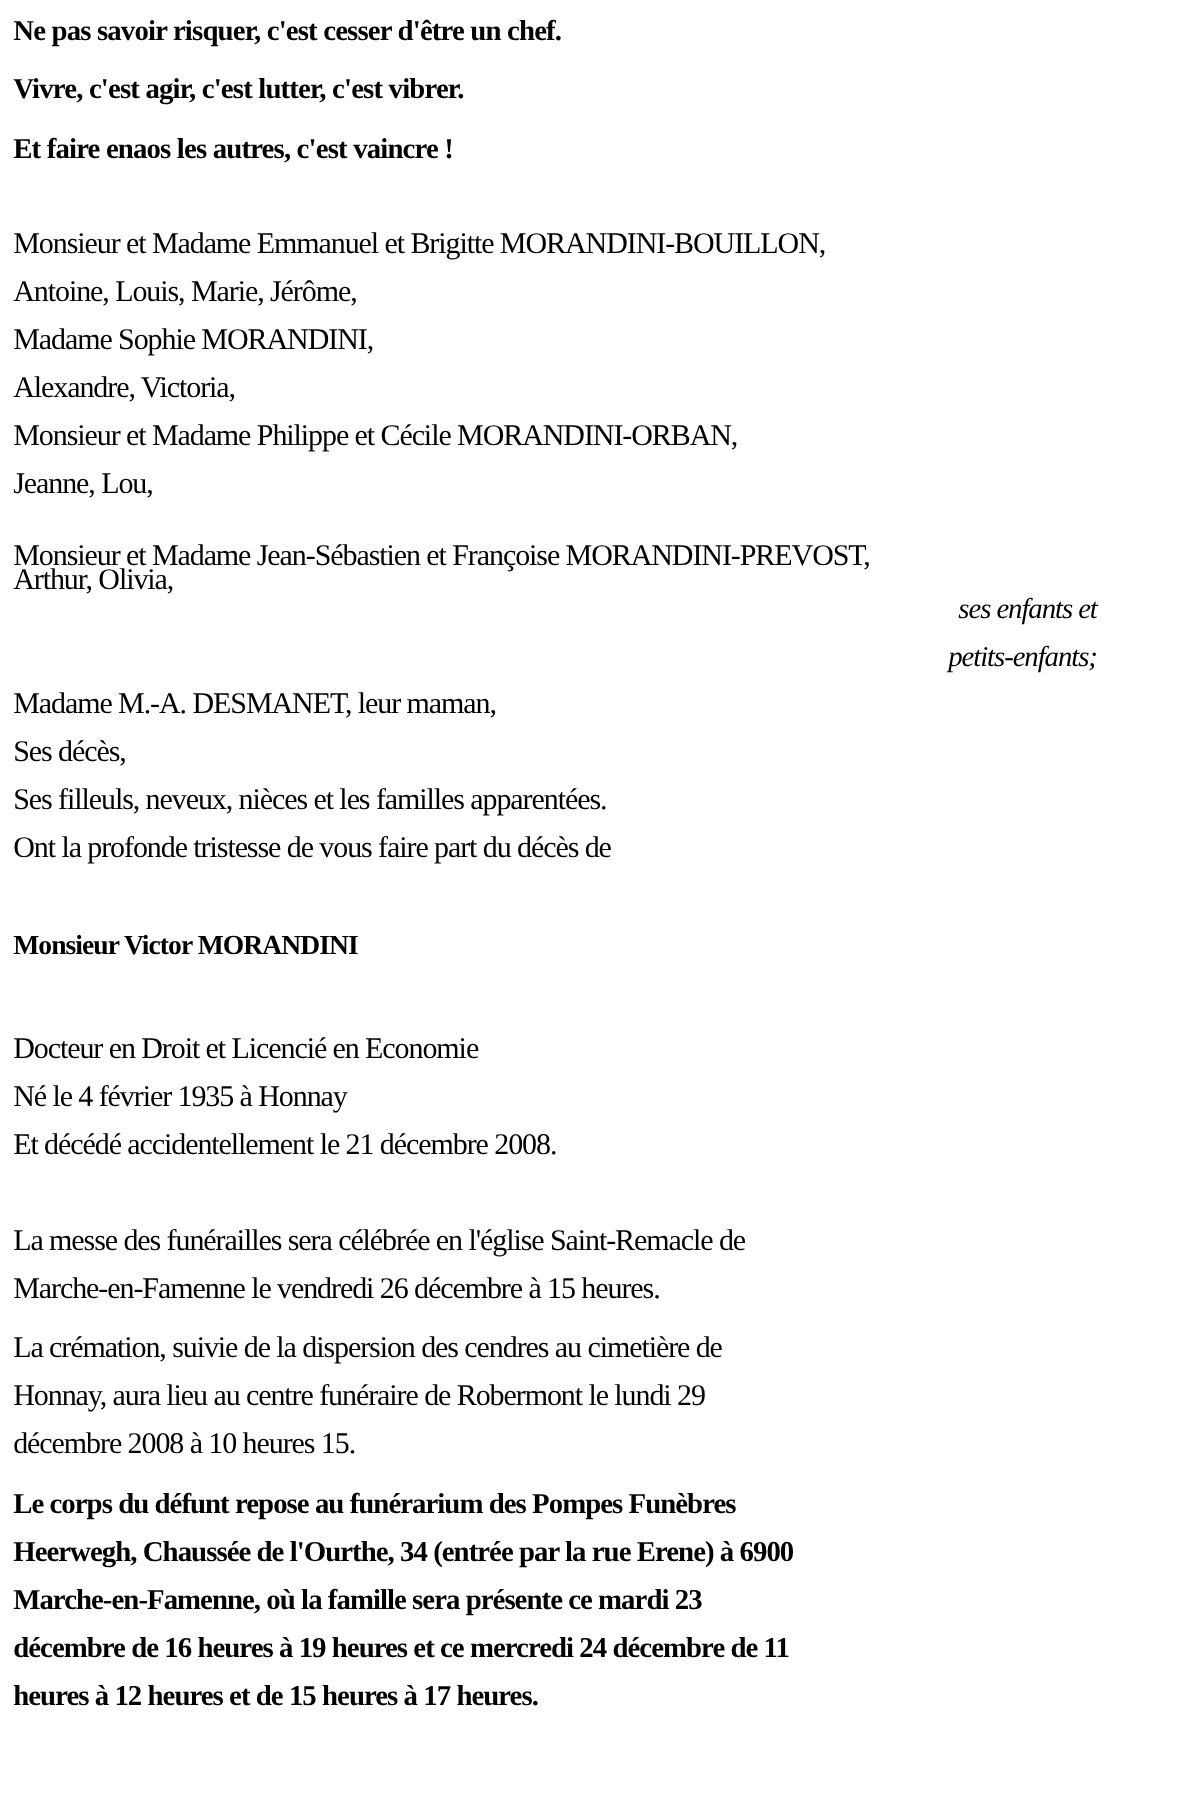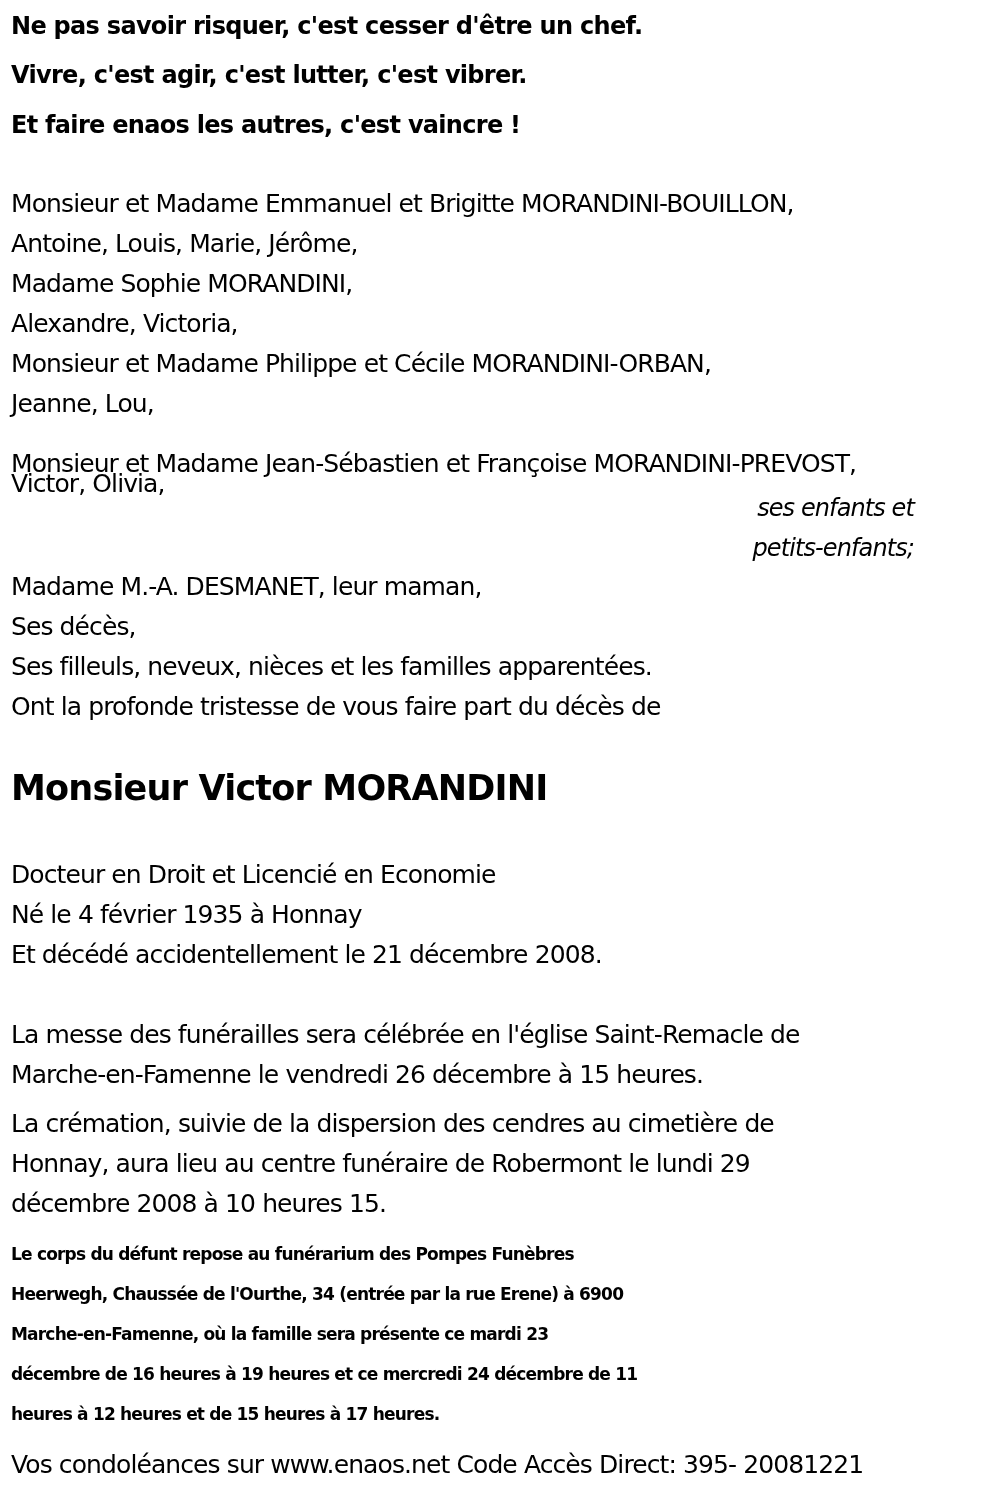--- a/index.html
+++ b/index.html
@@ -3,21 +3,21 @@
 <meta charset="utf-8">
 <style>
   html, body { margin: 0; padding: 0; background: #ffffff; }
   body {
     width: 1000px;
     height: 1495px;
     overflow: hidden;
     color: #000000;
     font-family: "DejaVu Sans", sans-serif;
   }
-  .page { position: relative; width: 924px; height: 1495px; }
+  .page { position: relative; width: 924px; height: 1495px; font-family: Liberation Serif, serif; }
   .line {
     position: absolute;
     left: 11px;
     white-space: nowrap;
     font-size: 25px;
     line-height: 32px;
     letter-spacing: -0.9px;
   }
   .quote { font-weight: bold; font-size: 24px; letter-spacing: -0.7px; }
   .right {
@@ -28,48 +28,48 @@
     line-height: 32px;
     letter-spacing: -0.9px;
     white-space: nowrap;
     text-align: right;
   }
   .name-title {
     position: absolute;
     left: 11px;
     top: 766px;
     font-weight: bold;
-    font-size: 35px;
+    font-size: 23px;
     line-height: 44px;
     letter-spacing: -0.8px;
     white-space: nowrap;
     text-align: right;
   }
-  .bold { font-weight: bold; font-size: 17px; letter-spacing: -0.8px; }
+  .bold { font-weight: bold; font-size: 24px; letter-spacing: -0.8px; }
 </style>
 </head>
 <body>
 
 <div class="page">
 
   <div>
     <div class="line quote" style="top:10px">Ne pas savoir risquer, c'est cesser d'être un chef.</div>
     <div class="line quote" style="top:59px">Vivre, c'est agir, c'est lutter, c'est vibrer.</div>
     <div class="line quote" style="top:109px">Et faire enaos les autres, c'est vaincre !</div>
   </div>
 
   <div>
     <div class="line" style="top:188px">Monsieur et Madame Emmanuel et Brigitte MORANDINI-BOUILLON,</div>
     <div class="line" style="top:228px">Antoine, Louis, Marie, Jérôme,</div>
     <div class="line" style="top:268px">Madame Sophie MORANDINI,</div>
     <div class="line" style="top:308px">Alexandre, Victoria,</div>
     <div class="line" style="top:348px">Monsieur et Madame Philippe et Cécile MORANDINI-ORBAN,</div>
     <div class="line" style="top:388px">Jeanne, Lou,</div>
     <div class="line" style="top:448px">Monsieur et Madame Jean-Sébastien et Françoise MORANDINI-PREVOST,</div>
-    <div class="line" style="top:468px">Victor, Olivia,</div>
+    <div class="line" style="top:468px">Arthur, Olivia,</div>
     <div class="right" style="top:492px">ses enfants et</div>
     <div class="right" style="top:532px">petits-enfants;</div>
   </div>
 
   <div>
     <div class="line" style="top:571px">Madame M.-A. DESMANET, leur maman,</div>
     <div class="line" style="top:611px">Ses décès,</div>
     <div class="line" style="top:651px">Ses filleuls, neveux, nièces et les familles apparentées.</div>
     <div class="line" style="top:691px">Ont la profonde tristesse de vous faire part du décès de</div>
   </div>
@@ -94,15 +94,14 @@
   </div>
 
   <div>
     <div class="line bold" style="top:1238px">Le corps du défunt repose au funérarium des Pompes Funèbres</div>
     <div class="line bold" style="top:1278px">Heerwegh, Chaussée de l'Ourthe, 34 (entrée par la rue Erene) à 6900</div>
     <div class="line bold" style="top:1318px">Marche-en-Famenne, où la famille sera présente ce mardi 23</div>
     <div class="line bold" style="top:1358px">décembre de 16 heures à 19 heures et ce mercredi 24 décembre de 11</div>
     <div class="line bold" style="top:1398px">heures à 12 heures et de 15 heures à 17 heures.</div>
   </div>
 
-  <div class="line" style="top:1449px">Vos condoléances sur www.enaos.net Code Accès Direct: 395- 20081221</div>
 
 </div>
 
 </body></html>

